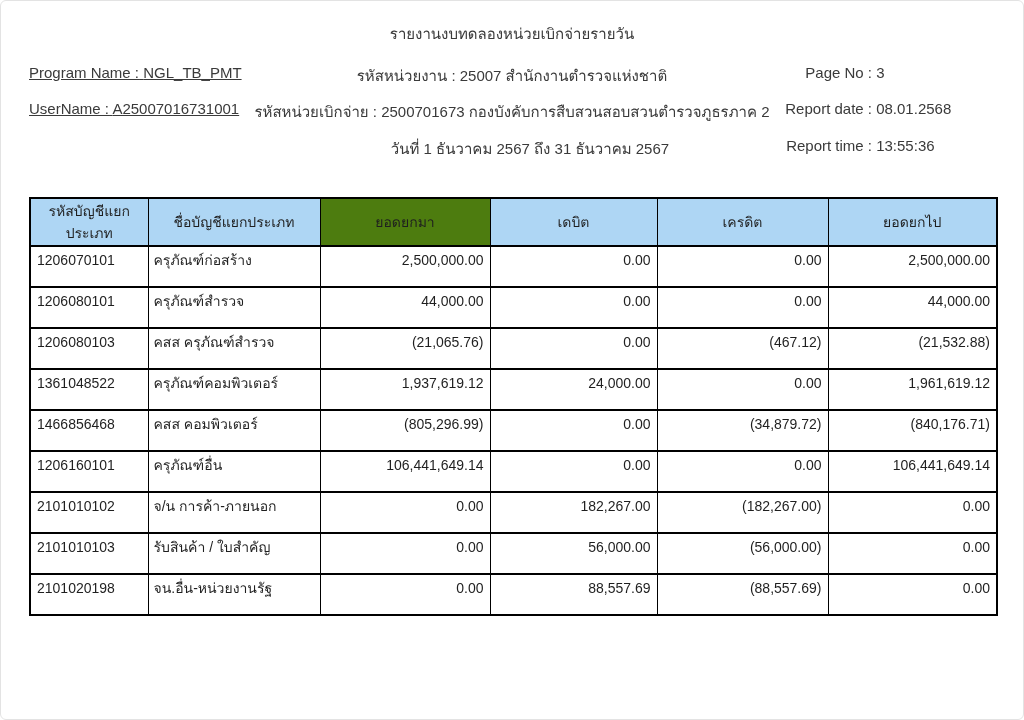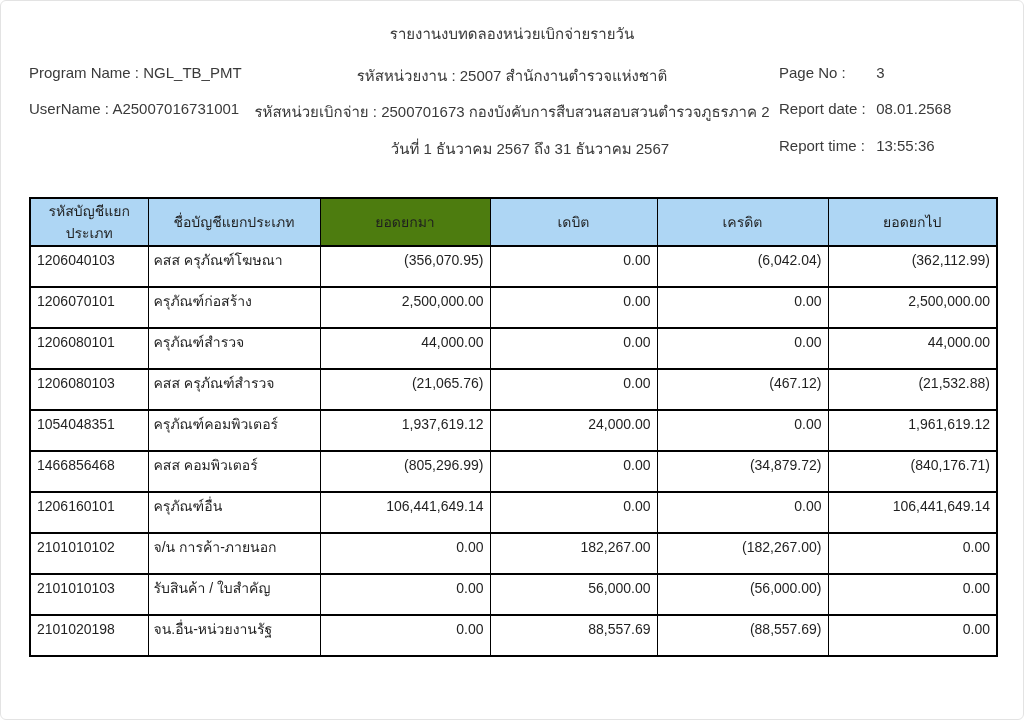--- a/index.html
+++ b/index.html
@@ -25,24 +25,24 @@
     left: 0;
     width: 100%;
     text-align: center;
     font-size: 15px;
     color: #3a3a3a;
   }
   .info-row { position: absolute; left: 0; width: 100%; height: 20px; font-size: 15px; }
   .r1 { top: 63px; }
   .r2 { top: 99px; }
   .r3 { top: 136px; padding-left: 36px; }
-  .info-left   { position: absolute; left: 28px; white-space: nowrap; }
+  .info-left   { position: absolute; left: 28px; white-space: nowrap; text-decoration: underline; }
   .info-center { position: absolute; left: 0; width: 100%; text-align: center; white-space: nowrap; }
   .info-right  { position: absolute; left: 778px; white-space: nowrap; }
-  .rlabel { display: inline-block; width: 93px; }
+  .rlabel { display: inline-block; width: 93px; text-align: right; }
   .rvalue { display: inline-block; }
 
   table.tb {
     position: absolute;
     left: 28px;
     top: 196px;
     width: 967px;
     border-collapse: collapse;
     table-layout: fixed;
     font-size: 14px;
@@ -125,28 +125,20 @@
         <th style="background: rgb(174, 214, 244);">รหัสบัญชีแยกประเภท</th>
         <th style="background: rgb(174, 214, 244);">ชื่อบัญชีแยกประเภท</th>
         <th style="background: #4d7c0f;">ยอดยกมา</th>
         <th style="background: rgb(174, 214, 244);">เดบิต</th>
         <th style="background: rgb(174, 214, 244);">เครดิต</th>
         <th style="background: rgb(174, 214, 244);">ยอดยกไป</th>
       </tr>
     </thead>
     <tbody>
         <tr>
-          <td class="code">1206040103</td>
-          <td class="name">คสส ครุภัณฑ์โฆษณา</td>
-          <td class="num">(356,070.95)</td>
-          <td class="num">0.00</td>
-          <td class="num">(6,042.04)</td>
-          <td class="num">(362,112.99)</td>
-        </tr>
-        <tr>
           <td class="code">1206070101</td>
           <td class="name">ครุภัณฑ์ก่อสร้าง</td>
           <td class="num">2,500,000.00</td>
           <td class="num">0.00</td>
           <td class="num">0.00</td>
           <td class="num">2,500,000.00</td>
         </tr>
         <tr>
           <td class="code">1206080101</td>
           <td class="name">ครุภัณฑ์สำรวจ</td>
@@ -157,21 +149,21 @@
         </tr>
         <tr>
           <td class="code">1206080103</td>
           <td class="name">คสส ครุภัณฑ์สำรวจ</td>
           <td class="num">(21,065.76)</td>
           <td class="num">0.00</td>
           <td class="num">(467.12)</td>
           <td class="num">(21,532.88)</td>
         </tr>
         <tr>
-          <td class="code">1054048351</td>
+          <td class="code">1361048522</td>
           <td class="name">ครุภัณฑ์คอมพิวเตอร์</td>
           <td class="num">1,937,619.12</td>
           <td class="num">24,000.00</td>
           <td class="num">0.00</td>
           <td class="num">1,961,619.12</td>
         </tr>
         <tr>
           <td class="code">1466856468</td>
           <td class="name">คสส คอมพิวเตอร์</td>
           <td class="num">(805,296.99)</td>

